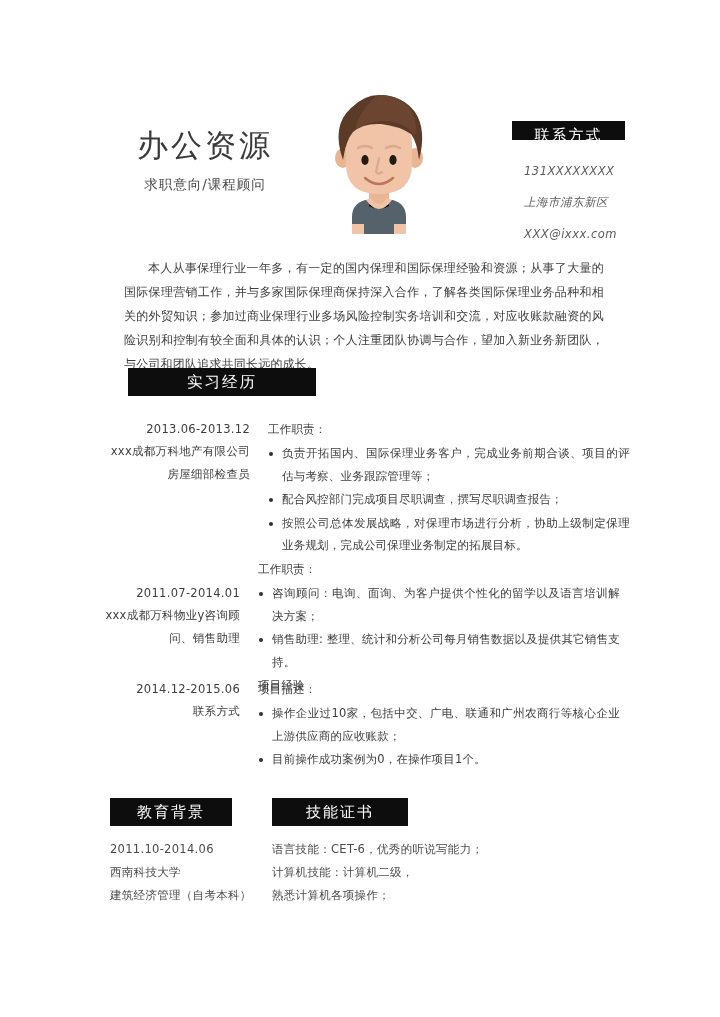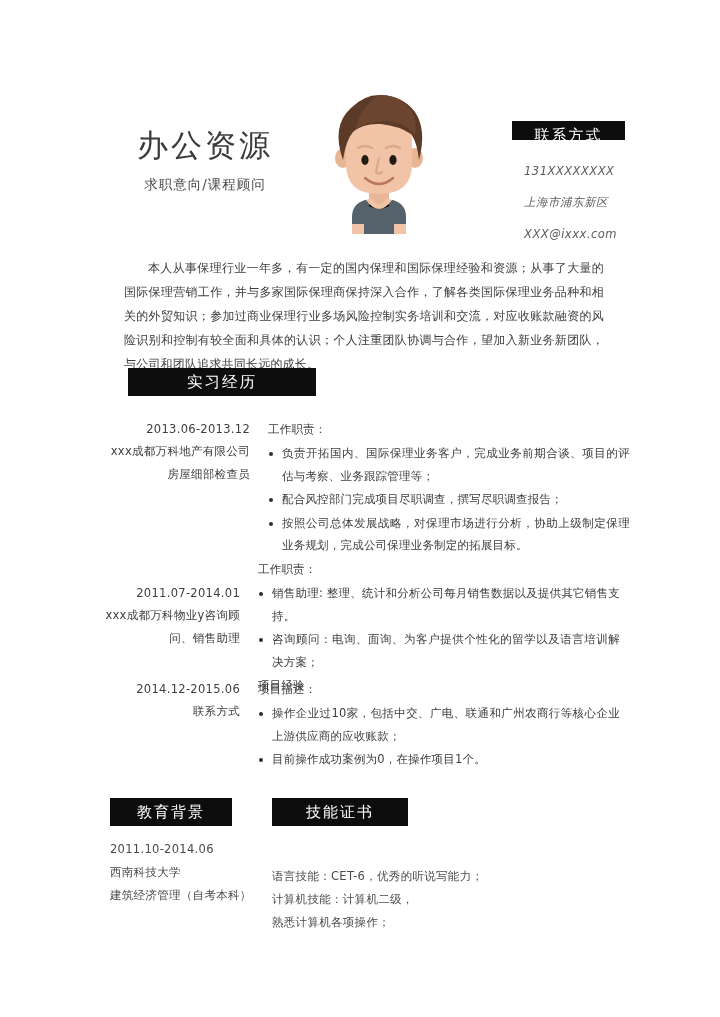--- a/index.html
+++ b/index.html
@@ -199,21 +199,20 @@
   }
   .skill-body {
     position: absolute;
     left: 272px;
     top: 838px;
     width: 260px;
     font-size: 11.5px;
     line-height: 2.0;
     color: #4a4a4a;
     letter-spacing: 0.3px;
-    margin-top: 27px;
   }
 </style>
 </head>
 <body>
 
 <div class="page">
 
   <div class="header">
     <div class="name-block">
       <div class="name">办公资源</div>
@@ -281,22 +280,22 @@
   </div>
 
   <div class="entry entry-2">
     <div class="entry-left">
       <div style="height:24px"></div>
       <div class="date">2011.07-2014.01</div>
       <div>xxx成都万科物业y咨询顾问、销售助理</div>
     </div>
     <div class="entry-right">
       <div class="rtitle">工作职责：</div>
+      <div class="bullet">咨询顾问：电询、面询、为客户提供个性化的留学以及语言培训解决方案；</div>
       <div class="bullet">销售助理: 整理、统计和分析公司每月销售数据以及提供其它销售支持。</div>
-      <div class="bullet">咨询顾问：电询、面询、为客户提供个性化的留学以及语言培训解决方案；</div>
       <div class="plain">项目经验</div>
     </div>
   </div>
 
   <div class="entry entry-3">
     <div class="entry-left">
       <div class="date">2014.12-2015.06</div>
       <div>联系方式</div>
     </div>
     <div class="entry-right">

